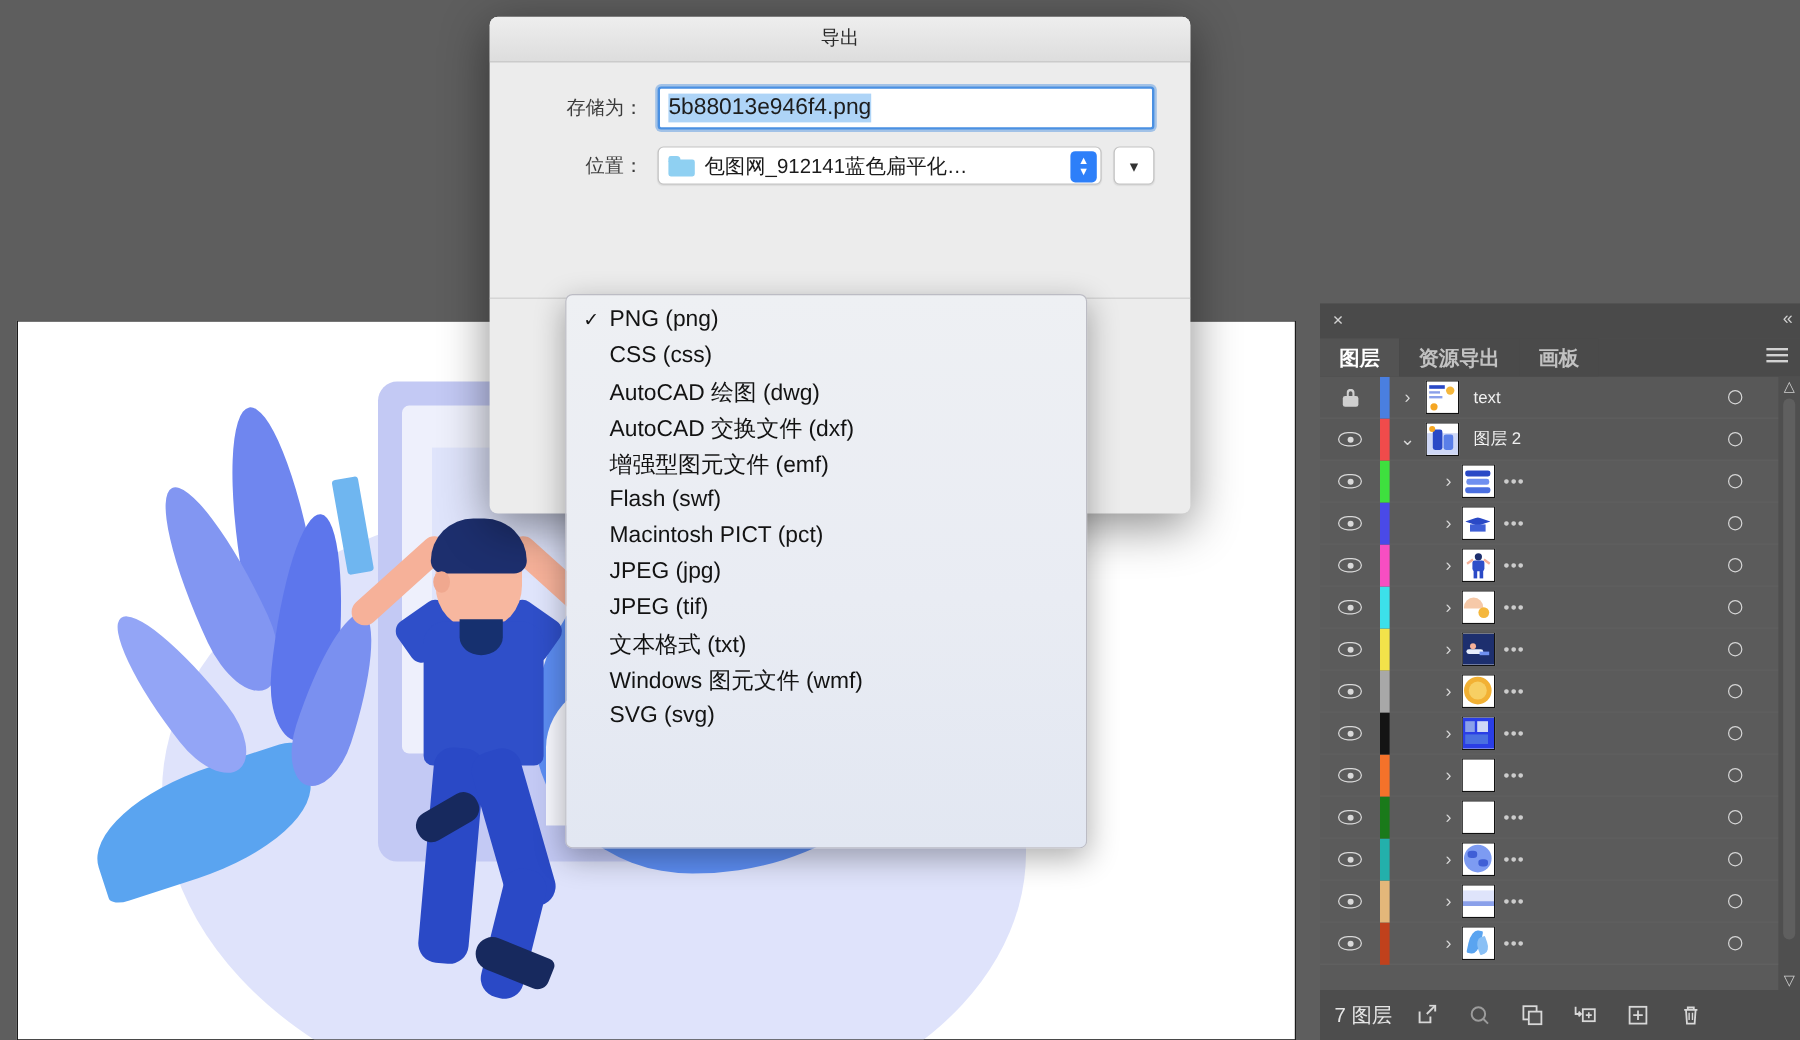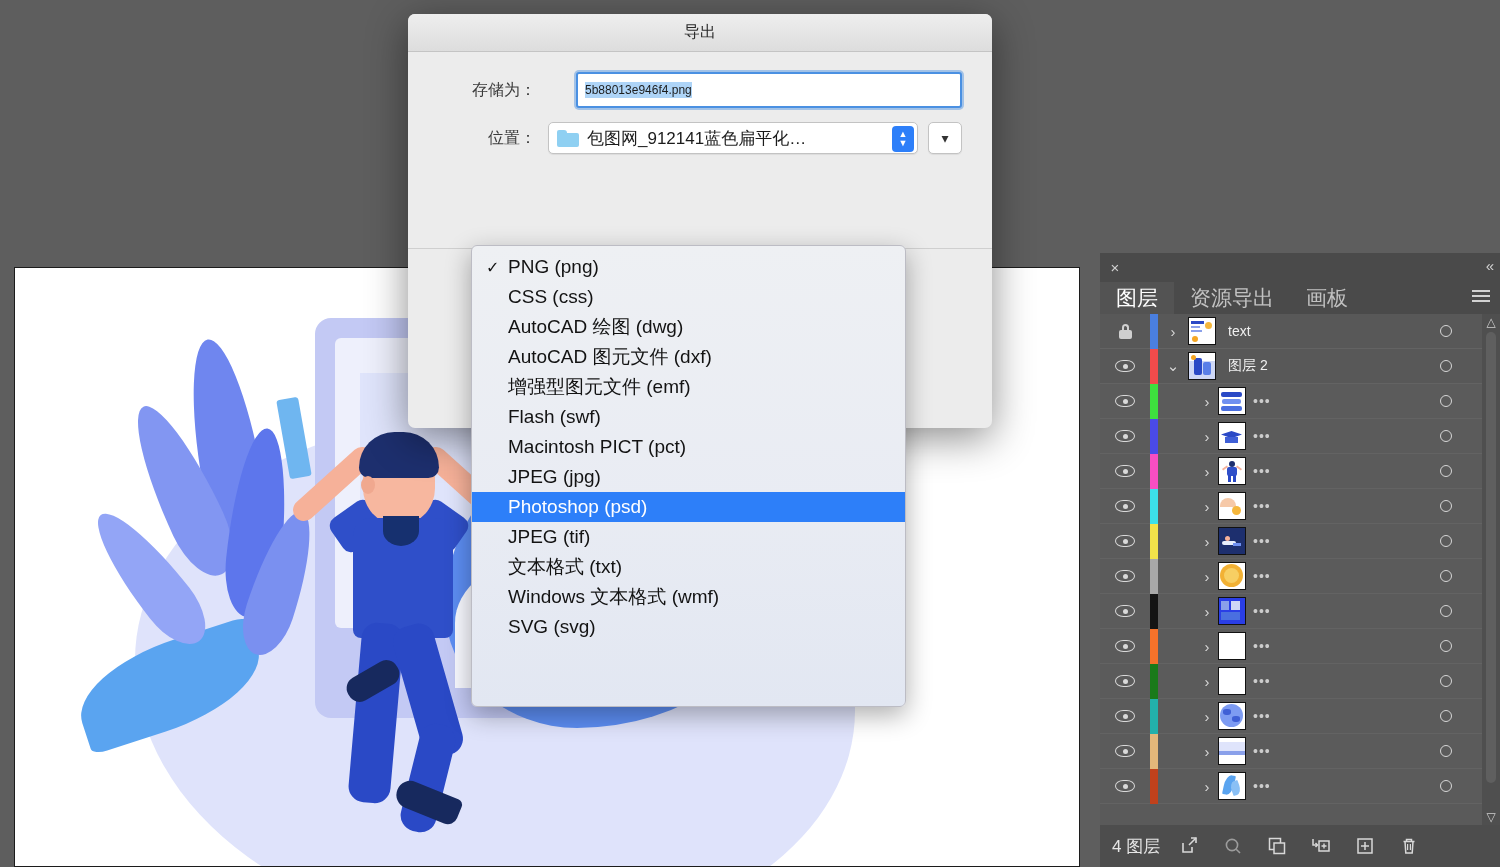--- a/index.html
+++ b/index.html
@@ -53,22 +53,23 @@
     position: absolute; right: 8px; top: 4px;
     color: #d2d2d2; font-size: 15px; letter-spacing: -2px;
     cursor: pointer;
   }
   #panel-tabs {
     height: 32px; display: flex; align-items: stretch;
     background: #4a4a4a; position: relative;
   }
   .panel-tab {
     padding: 0 16px; display: flex; align-items: center;
-    font-size: 21px; color: #c2c2c2; cursor: pointer;
+    font-size: 17px; color: #c2c2c2; cursor: pointer;
     background: #4a4a4a;
+    font-weight: bold;
   }
   .panel-tab.active { background: #535353; color: #ffffff; }
   #panel-menu {
     position: absolute; right: 10px; top: 8px;
     width: 18px; height: 14px; cursor: pointer;
   }
   #panel-menu i {
     display: block; height: 2px; background: #d2d2d2; margin-bottom: 3px;
   }
 
@@ -184,22 +185,21 @@
   #dialog-body { padding: 20px 30px 0 30px; }
   .form-row { display: flex; align-items: center; margin-bottom: 14px; }
   .form-label {
     width: 110px; text-align: right; padding-right: 12px;
     font-size: 16px; color: #3b3b3b;
   }
   .text-field {
     flex: 1; height: 32px;
     background: #fff; border: 1px solid #bdbdbd; border-radius: 3px;
     display: flex; align-items: center; padding: 0 7px;
-    font-size: 12px;
-    margin-left: 28px;
+    font-size: 19px;
   }
   .text-field.focused {
     border: 2px solid #4a90e2;
     box-shadow: 0 0 0 2px rgba(74,144,226,0.45);
     height: 36px;
   }
   .sel-text { background: #aed4f7; padding: 1px 0; }
   .combo {
     flex: 1; height: 32px; background: #fff;
     border: 1px solid #c3c3c3; border-radius: 5px;
@@ -599,21 +599,21 @@
         </div>
       </div>
 
     <div id="layer-scroll">
       <div class="arrow up">△</div>
       <div class="thumbpiece"></div>
       <div class="arrow down">▽</div>
     </div>
 
     <div id="panel-bottombar">
-      <div id="layer-count">4 图层</div>
+      <div id="layer-count">7 图层</div>
       <div class="tool-btn">
         <svg width="18" height="18" viewBox="0 0 18 18">
             <path d="M3 6v9h9v-5" fill="none" stroke="#d8d8d8" stroke-width="1.6"></path>
             <path d="M9 8 L16 1" stroke="#d8d8d8" stroke-width="1.6"></path>
             <path d="M11 1h5v5" fill="none" stroke="#d8d8d8" stroke-width="1.6"></path>
           </svg>
       </div>
       <div class="tool-btn">
         <svg width="18" height="18" viewBox="0 0 18 18">
             <circle cx="8" cy="8" r="5.6" fill="none" stroke="#9c9c9c" stroke-width="1.6"></circle>
@@ -692,53 +692,49 @@
       <div class="menu-item">
         <span class="check"></span>
         <span>CSS (css)</span>
       </div>
       <div class="menu-item">
         <span class="check"></span>
         <span>AutoCAD 绘图 (dwg)</span>
       </div>
       <div class="menu-item">
         <span class="check"></span>
-        <span>AutoCAD 图元文件 (dxf)</span>
+        <span>AutoCAD 交换文件 (dxf)</span>
       </div>
       <div class="menu-item">
         <span class="check"></span>
         <span>增强型图元文件 (emf)</span>
       </div>
       <div class="menu-item">
         <span class="check"></span>
         <span>Flash (swf)</span>
       </div>
       <div class="menu-item">
         <span class="check"></span>
         <span>Macintosh PICT (pct)</span>
       </div>
       <div class="menu-item">
         <span class="check"></span>
         <span>JPEG (jpg)</span>
       </div>
-      <div class="menu-item selected">
-        <span class="check"></span>
-        <span>Photoshop (psd)</span>
-      </div>
       <div class="menu-item">
         <span class="check"></span>
         <span>JPEG (tif)</span>
       </div>
       <div class="menu-item">
         <span class="check"></span>
         <span>文本格式 (txt)</span>
       </div>
       <div class="menu-item">
         <span class="check"></span>
-        <span>Windows 文本格式 (wmf)</span>
+        <span>Windows 图元文件 (wmf)</span>
       </div>
       <div class="menu-item">
         <span class="check"></span>
         <span>SVG (svg)</span>
       </div>
     </div>
 
 </div>
 
 </body></html>

